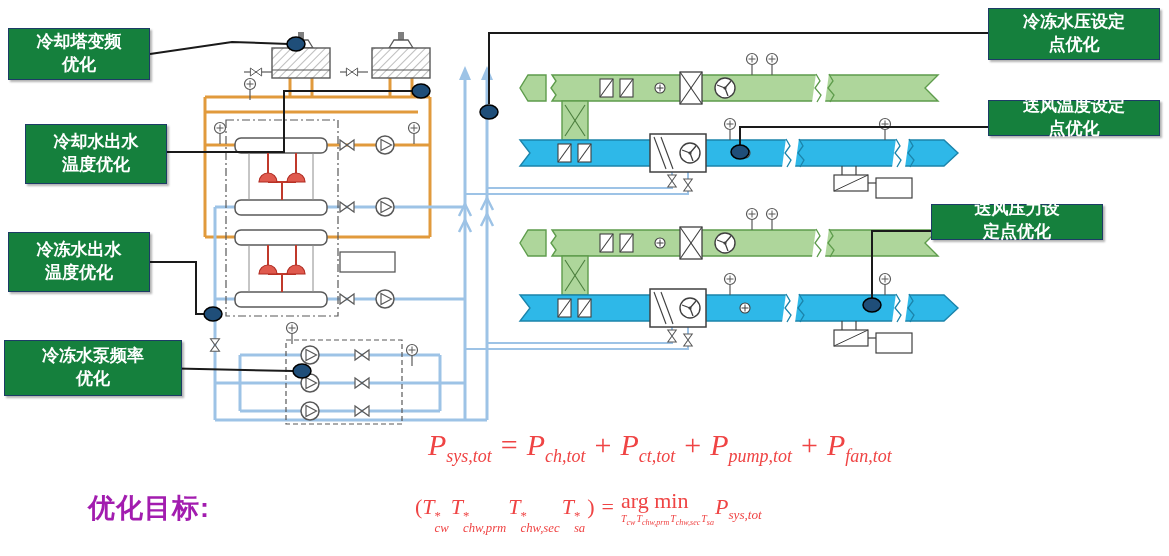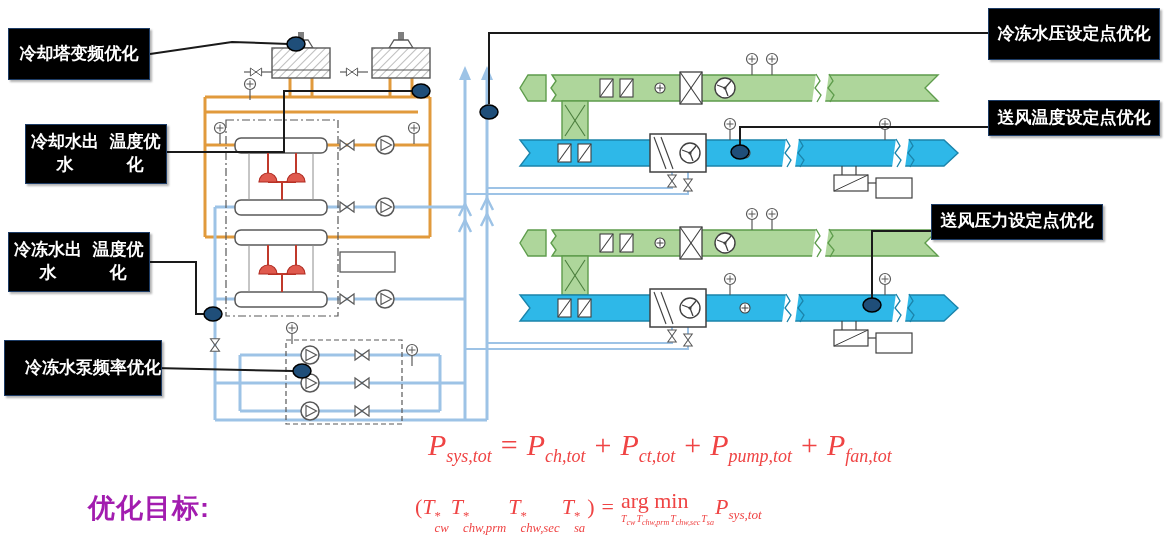--- a/index.html
+++ b/index.html
@@ -2,22 +2,22 @@
 <html><head>
 <meta charset="utf-8">
 <style>
   * { margin:0; padding:0; box-sizing:border-box; }
   html,body { background:#ffffff; }
   body { font-family:"Liberation Sans", sans-serif; }
   .stage { position:relative; width:1169px; height:556px; background:#ffffff; overflow:hidden; }
   .schematic { position:absolute; left:0; top:0; width:1169px; height:556px; }
 
   .callout {
-    position:absolute; background:#000000; border:1px solid #1d3c66; color:#ffffff;
-    display:flex; flex-direction:row; align-items:center; justify-content:center;
+    position:absolute; background:#15803d; border:1px solid #1d3c66; color:#ffffff;
+    display:flex; flex-direction:column; align-items:center; justify-content:center;
     text-align:center; font-weight:bold; font-size:17px; line-height:1.35; z-index:3;
     box-shadow:1.5px 1.5px 2px rgba(0,0,0,0.3);
   }
   .cl-line { display:block; }
 
   .objective { position:absolute; left:88px; top:490px; font-size:27px; font-weight:bold; color:#a21caf; z-index:3; letter-spacing:1px; }
 
   .eq { position:absolute; font-family:"Liberation Serif", serif; color:#ef4444; z-index:3; white-space:nowrap; }
   #eq1 { left:428px; top:428px; font-size:30px; }
   #eq2 { left:415px; top:490px; font-size:22px; }
@@ -260,21 +260,21 @@
     <span class="cl-line">优化</span>
   </div>
   <div class="callout" style="left:8px; top:124px; width:142px; height:60px;margin-left:17px;">
     <span class="cl-line">冷却水出水</span>
     <span class="cl-line">温度优化</span>
   </div>
   <div class="callout" style="left:8px; top:232px; width:142px; height:60px;">
     <span class="cl-line">冷冻水出水</span>
     <span class="cl-line">温度优化</span>
   </div>
-  <div class="callout" style="left:4px; top:340px; width:158px; height:56px;justify-content:flex-end;">
+  <div class="callout" style="left:4px; top:340px; width:178px; height:56px;">
     <span class="cl-line">冷冻水泵频率</span>
     <span class="cl-line">优化</span>
   </div>
 
   <div class="callout" style="left:988px; top:8px; width:172px; height:52px;">
     <span class="cl-line">冷冻水压设定</span>
     <span class="cl-line">点优化</span>
   </div>
   <div class="callout" style="left:988px; top:100px; width:172px; height:36px;">
     <span class="cl-line">送风温度设定</span>

